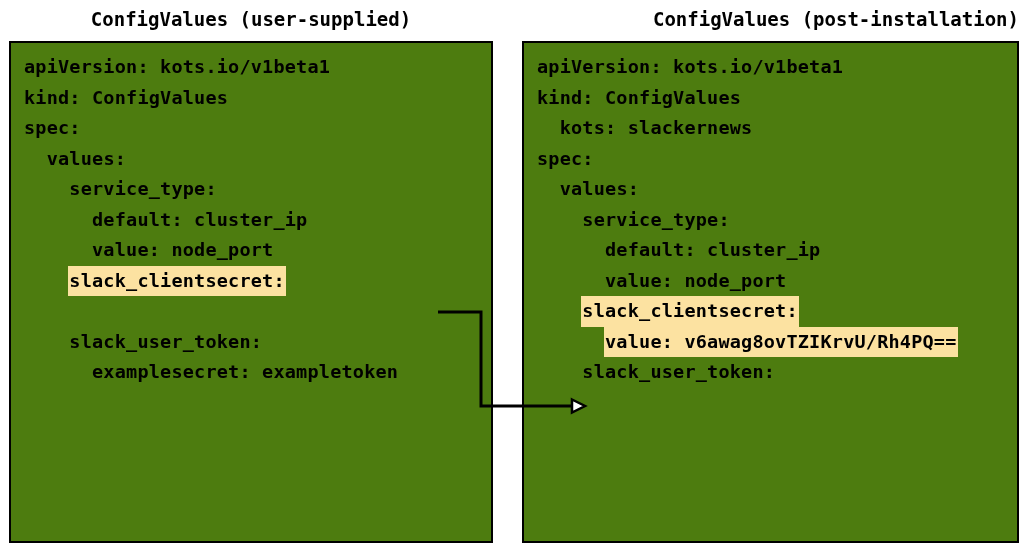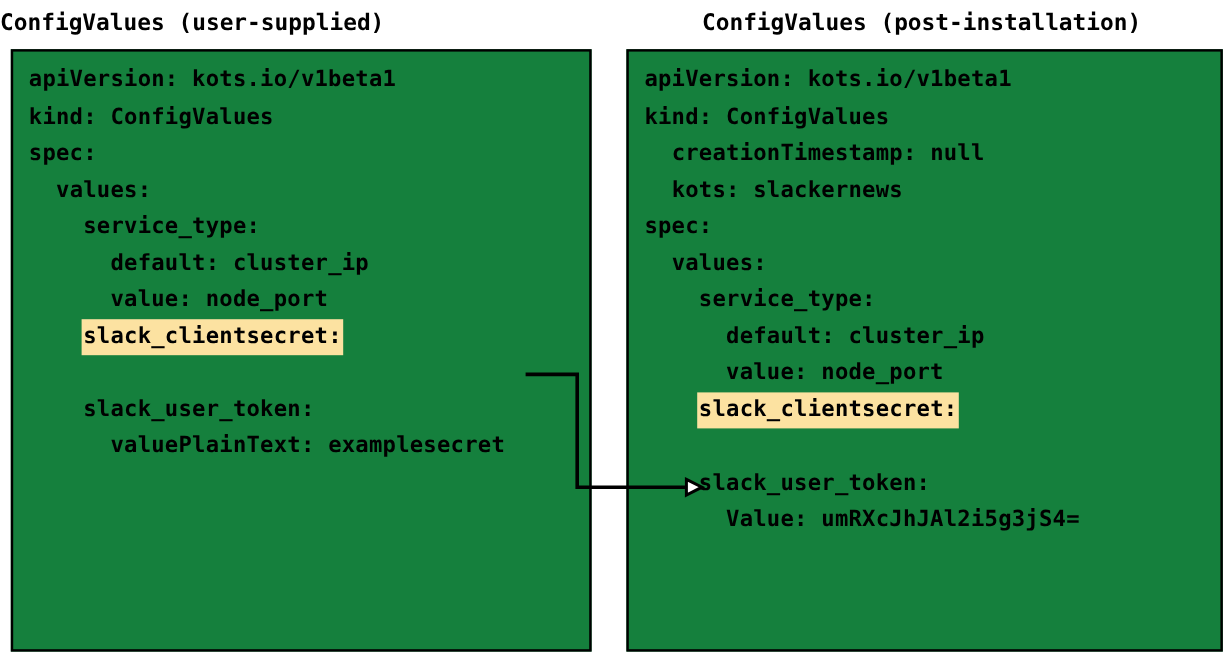--- a/index.html
+++ b/index.html
@@ -18,28 +18,28 @@
   .panel-title {
     position: absolute;
     font-family: "DejaVu Sans Mono", "Liberation Mono", monospace;
     font-weight: bold;
     font-size: 19px;
     color: #000000;
     white-space: pre;
     letter-spacing: 0px;
     top: 8px;
   }
-  #title-left  { left: 0px;   width: 502px; text-align: left; }
-  #title-right { left: 517px; width: 502px; text-align: center; }
+  #title-left  { left: 0px;   width: 502px; text-align: center; }
+  #title-right { left: 517px; width: 502px; text-align: right; }
 
   .yaml-box {
     position: absolute;
     top: 41px;
     height: 502px;
-    background: #15803d;
+    background: #4d7c0f;
     border: 2px solid #000000;
     box-sizing: border-box;
     overflow: hidden;
   }
   #box-left  { left: 9px;   width: 484px; }
   #box-right { left: 522px; width: 497px; }
 
   .yaml-lines {
     position: absolute;
     top: 9px;
@@ -87,40 +87,38 @@
       <div class="yaml-line"><span></span><span class="txt">apiVersion: kots.io/v1beta1</span></div>
       <div class="yaml-line"><span></span><span class="txt">kind: ConfigValues</span></div>
       <div class="yaml-line"><span></span><span class="txt">spec:</span></div>
       <div class="yaml-line"><span>  </span><span class="txt">values:</span></div>
       <div class="yaml-line"><span>    </span><span class="txt">service_type:</span></div>
       <div class="yaml-line"><span>      </span><span class="txt">default: cluster_ip</span></div>
       <div class="yaml-line"><span>      </span><span class="txt">value: node_port</span></div>
       <div class="yaml-line hl"><span>    </span><span class="txt">slack_clientsecret:</span></div>
       <div class="yaml-line hl"><span>      </span></div>
       <div class="yaml-line"><span>    </span><span class="txt">slack_user_token:</span></div>
-      <div class="yaml-line"><span>      </span><span class="txt">valuePlainText: examplesecret</span></div>
+      <div class="yaml-line"><span>      </span><span class="txt">examplesecret: exampletoken</span></div>
     </div>
 </div>
 
 <div class="panel-title" id="title-right">ConfigValues (post-installation)</div>
 
 <div class="yaml-box" id="box-right">
   <div class="yaml-lines" id="lines-right">
       <div class="yaml-line"><span></span><span class="txt">apiVersion: kots.io/v1beta1</span></div>
       <div class="yaml-line"><span></span><span class="txt">kind: ConfigValues</span></div>
-      <div class="yaml-line"><span>  </span><span class="txt">creationTimestamp: null</span></div>
       <div class="yaml-line"><span>  </span><span class="txt">kots: slackernews</span></div>
       <div class="yaml-line"><span></span><span class="txt">spec:</span></div>
       <div class="yaml-line"><span>  </span><span class="txt">values:</span></div>
       <div class="yaml-line"><span>    </span><span class="txt">service_type:</span></div>
       <div class="yaml-line"><span>      </span><span class="txt">default: cluster_ip</span></div>
       <div class="yaml-line"><span>      </span><span class="txt">value: node_port</span></div>
       <div class="yaml-line hl"><span>    </span><span class="txt">slack_clientsecret:</span></div>
-      <div class="yaml-line hl"><span>      </span></div>
+      <div class="yaml-line hl"><span>      </span><span class="txt">value: v6awag8ovTZIKrvU/Rh4PQ==</span></div>
       <div class="yaml-line"><span>    </span><span class="txt">slack_user_token:</span></div>
-      <div class="yaml-line"><span>      </span><span class="txt">Value: umRXcJhJAl2i5g3jS4=</span></div>
     </div>
 </div>
 
 <svg id="connector" viewBox="0 0 1019 559" xmlns="http://www.w3.org/2000/svg">
   <polyline points="438,312 481,312 481,406 573,406" fill="none" stroke="#000000" stroke-width="3"></polyline>
   <polygon points="572,399.5 585,406 572,412.5" fill="#ffffff" stroke="#000000" stroke-width="2.5" stroke-linejoin="miter"></polygon>
 </svg>
 
 </body></html>

